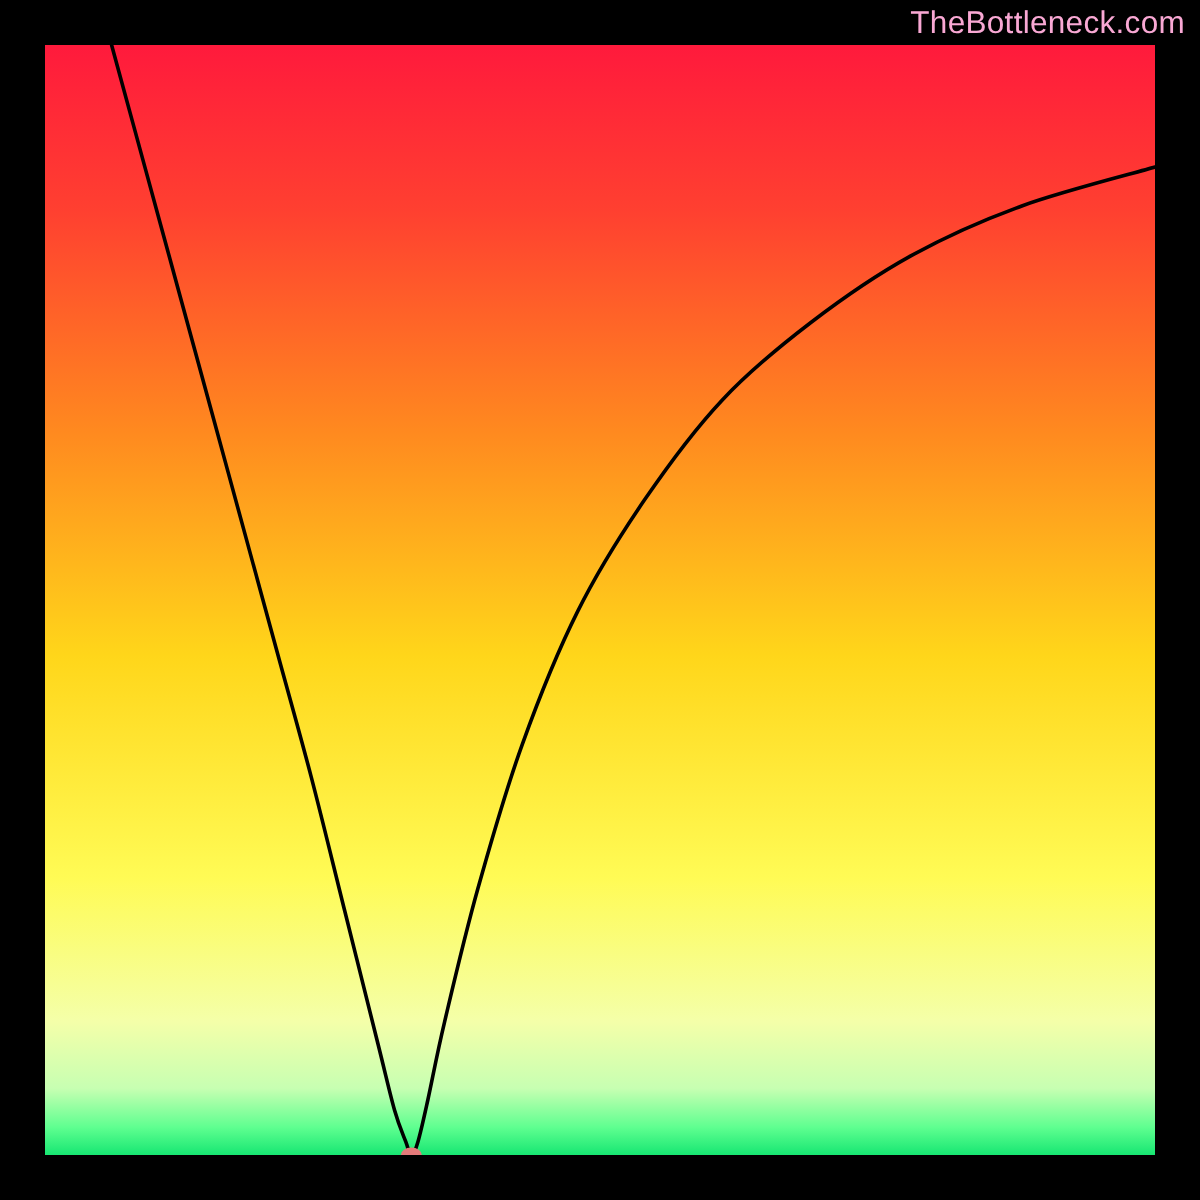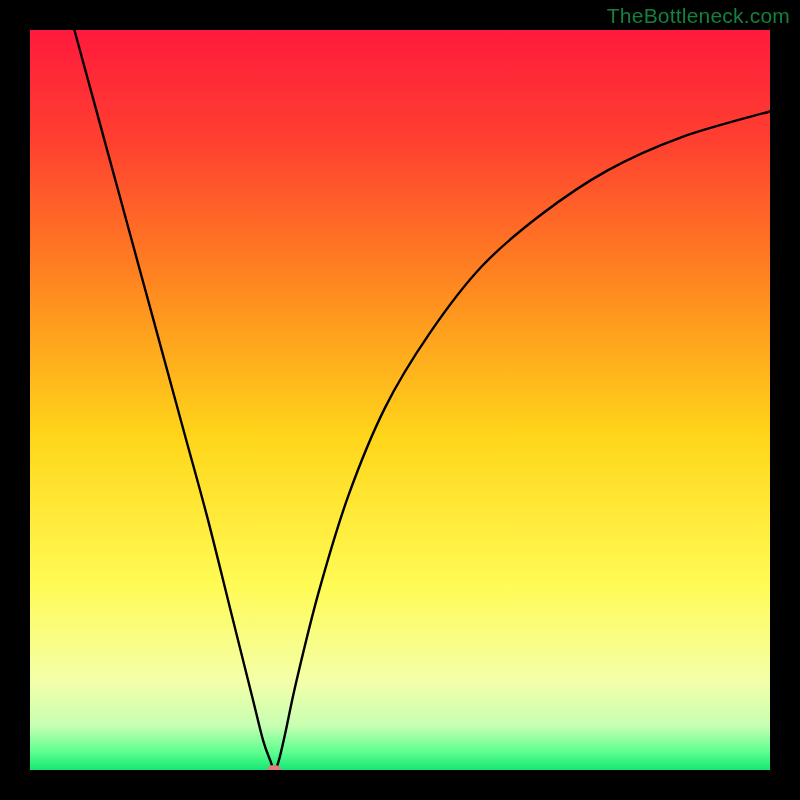--- a/index.html
+++ b/index.html
@@ -22,21 +22,21 @@
     top: 30px;
     width: 740px;
     height: 740px;
   }
   .watermark {
     position: absolute;
     top: 4px;
     right: 10px;
     font-family: Arial, Helvetica, sans-serif;
     font-size: 21px;
-    color: #15803d;
+    color: #f9a8d4;
     letter-spacing: 0.2px;
     font-weight: 500;
   }
   svg { display: block; }
 </style>
 </head>
 <body>
 
 <div class="frame">
   <div class="watermark">TheBottleneck.com</div>

